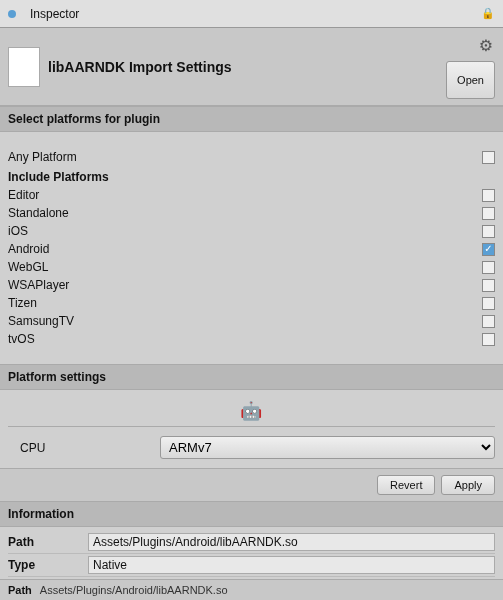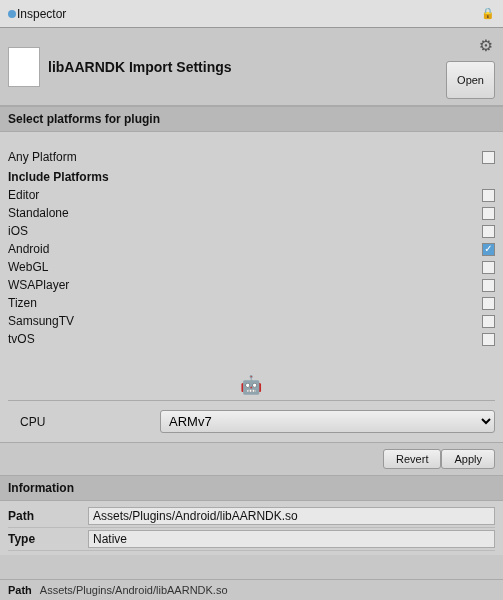--- a/index.html
+++ b/index.html
@@ -11,21 +11,21 @@
       height: 600px;
       overflow: hidden;
     }
     
     .title-bar {
       background: #e0e0e0;
       border-bottom: 1px solid #999;
       padding: 4px 8px;
       display: flex;
       align-items: center;
-      gap: 1px;
+      gap: 14px;
       height: 28px;
     }
     .title-bar-text {
       font-size: 12px;
       font-weight: normal;
       color: #111;
     }
     .lock-icon {
       margin-left: auto;
       font-size: 11px;
@@ -175,20 +175,21 @@
       padding: 2px 4px;
       font-size: 13px;
       cursor: pointer;
       appearance: auto;
     }
     
     .buttons-row {
       display: flex;
       justify-content: flex-end;
       padding: 6px 8px;
+      gap: 6px;
       background: #c8c8c8;
       border-top: 1px solid #aaa;
     }
     .btn {
       background: linear-gradient(to bottom, #f0f0f0, #d8d8d8);
       border: 1px solid #999;
       border-radius: 3px;
       padding: 3px 12px;
       font-size: 11px;
       cursor: pointer;
@@ -311,20 +312,21 @@
     <div class="platform-row">
       <span class="platform-label">SamsungTV</span>
       <input type="checkbox" class="platform-checkbox" style="">
     </div>
     <div class="platform-row">
       <span class="platform-label">tvOS</span>
       <input type="checkbox" class="platform-checkbox" style="">
     </div>
   </div>
 
+  <div class="section-header">Platform settings</div>
   <div class="platform-settings">
     <div class="android-tab-row">
       <span class="android-tab-icon">🤖</span>
     </div>
     <div class="setting-row">
       <span class="setting-label">CPU</span>
       <select class="setting-select">
         <option>ARMv7</option>
         <option>ARM64</option>
         <option>x86</option>

